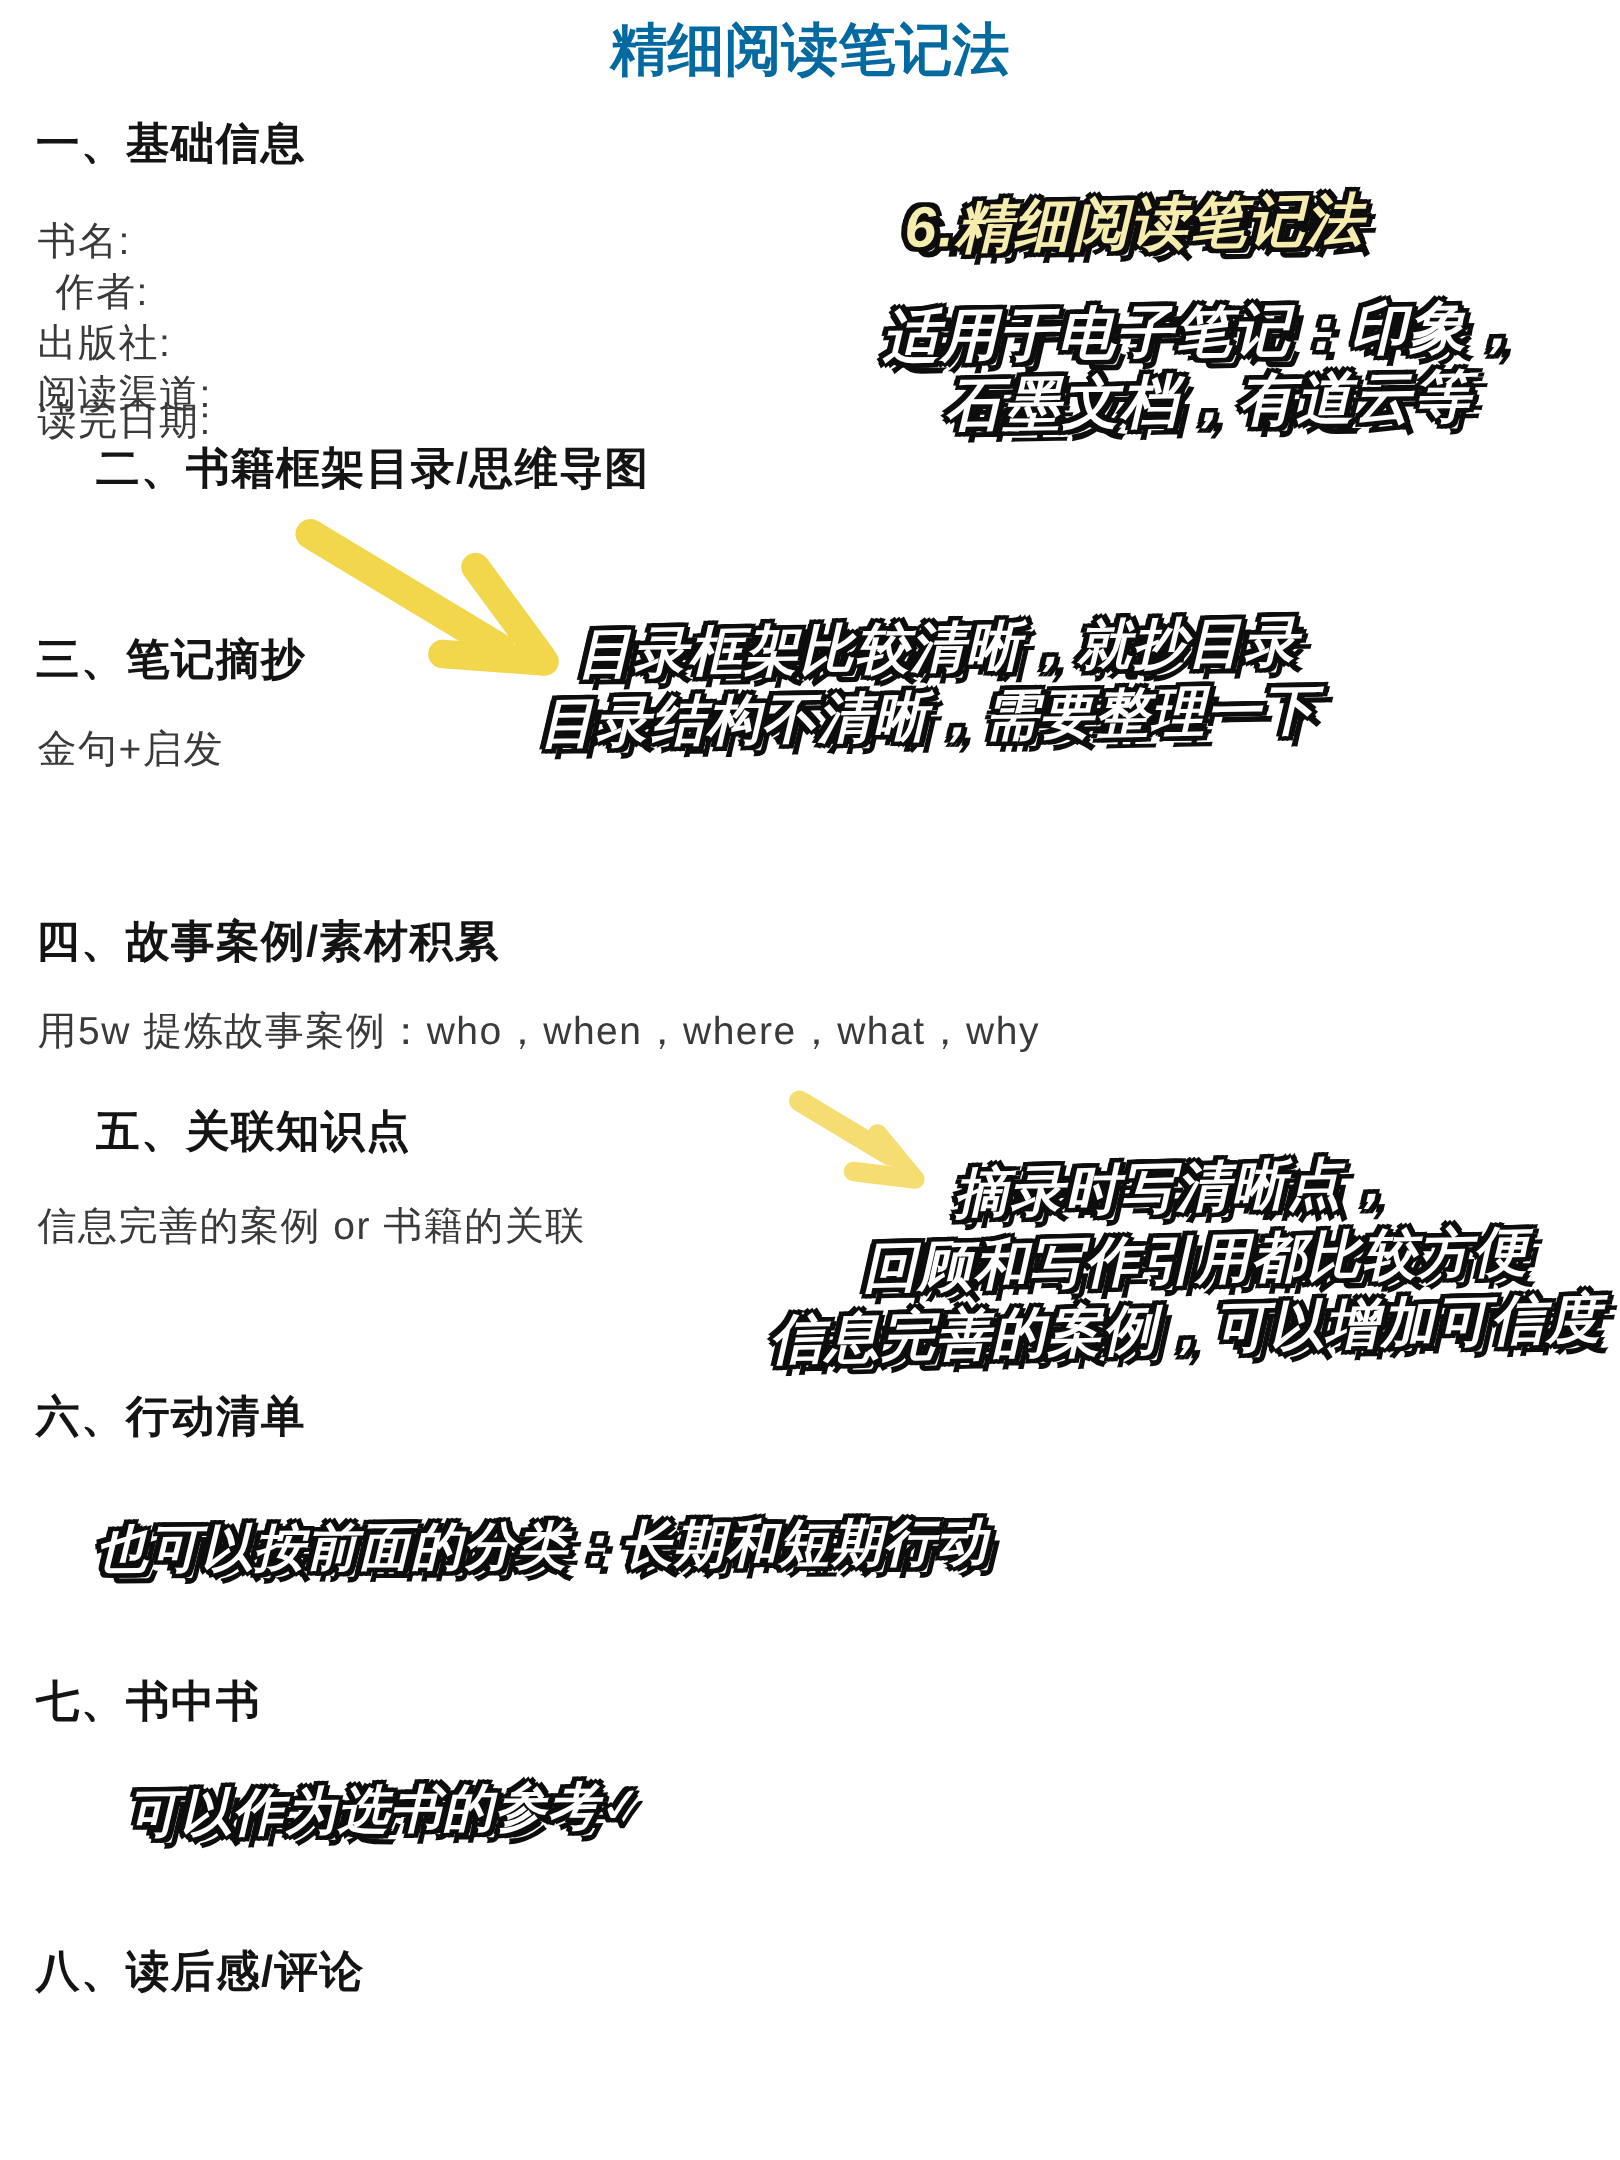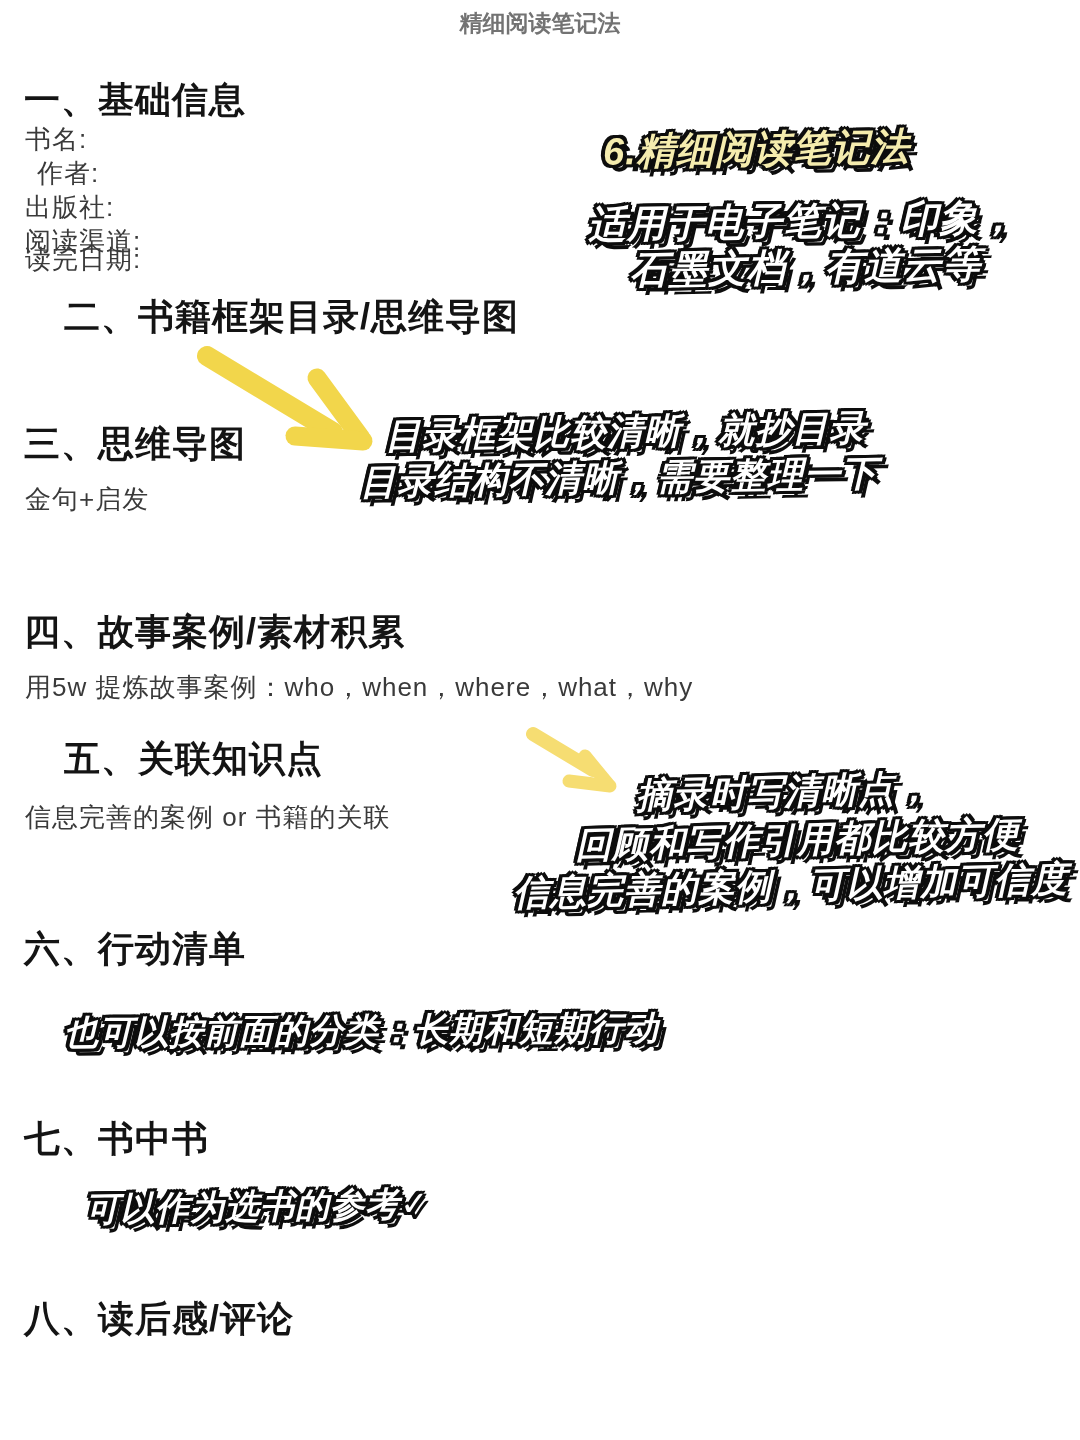--- a/index.html
+++ b/index.html
@@ -9,32 +9,32 @@
     height: 1440px;
     margin: 0 auto;
     background: #ffffff;
     overflow: hidden;
     font-family: "Liberation Sans", "DejaVu Sans", sans-serif;
   }
   .abs { position: absolute; white-space: nowrap; }
 
   
   .doc-title {
-    font-size: 23px; font-weight: bold; color: #737373;
+    font-size: 38px; font-weight: bold; color: #0369a1;
     width: 100%; text-align: center;
   }
   .heading {
-    font-size: 36px; font-weight: bold; color: #141414;
+    font-size: 29px; font-weight: bold; color: #141414;
     letter-spacing: 1px;
   }
   .body-text {
     font-size: 26px; font-weight: normal; color: #3a3a3a;
     letter-spacing: 1px;
   }
-  .field { line-height: 34px; }
+  .field { line-height: 34px; margin-top: 21px; }
 
   
   .note {
     font-weight: bold; font-style: italic;
     color: #ffffff;
     letter-spacing: 1px;
     text-shadow:
       -3px -3px 0 #0d0d0d, 0 -3px 0 #0d0d0d, 3px -3px 0 #0d0d0d,
       -3px 0 0 #0d0d0d, 3px 0 0 #0d0d0d,
       -3px 3px 0 #0d0d0d, 0 3px 0 #0d0d0d, 3px 3px 0 #0d0d0d,
@@ -68,21 +68,21 @@
 
   <svg class="abs" style="left:193px; top:344px;" width="190" height="112" viewBox="0 0 190 112">
     <line x1="14" y1="12" x2="140" y2="88" stroke-width="20" stroke-linecap="round" stroke="#f2d64b"></line>
     <line x1="124" y1="34" x2="168" y2="94" stroke-width="19" stroke-linecap="round" stroke="#f2d64b"></line>
     <line x1="102" y1="92" x2="170" y2="97" stroke-width="19" stroke-linecap="round" stroke="#f2d64b"></line>
   </svg>
 
   <div class="abs note note-36" style="left:385px; top:408px; transform:rotate(-1deg);">目录框架比较清晰，就抄目录</div>
   <div class="abs note note-36" style="left:360px; top:454px; transform:rotate(-1deg);">目录结构不清晰，需要整理一下</div>
 
-  <div class="abs heading" style="left:24px; top:420px;">三、思维导图</div>
+  <div class="abs heading" style="left:24px; top:420px;">三、笔记摘抄</div>
   <div class="abs body-text" style="left:25px; top:482px;">金句+启发</div>
 
   <div class="abs heading" style="left:24px; top:608px;">四、故事案例/素材积累</div>
   <div class="abs body-text" style="left:25px; top:670px;">用5w 提炼故事案例：who，when，where，what，why</div>
 
   <div class="abs heading" style="left:24px; top:735px;margin-left:40px;">五、关联知识点</div>
   <div class="abs body-text" style="left:25px; top:800px;">信息完善的案例 or 书籍的关联</div>
 
   <svg class="abs" style="left:503px; top:726px;" width="125" height="80" viewBox="0 0 125 80">
     <line x1="30" y1="8" x2="90" y2="44" stroke-width="14" stroke-linecap="round" stroke="#f6dd72"></line>

